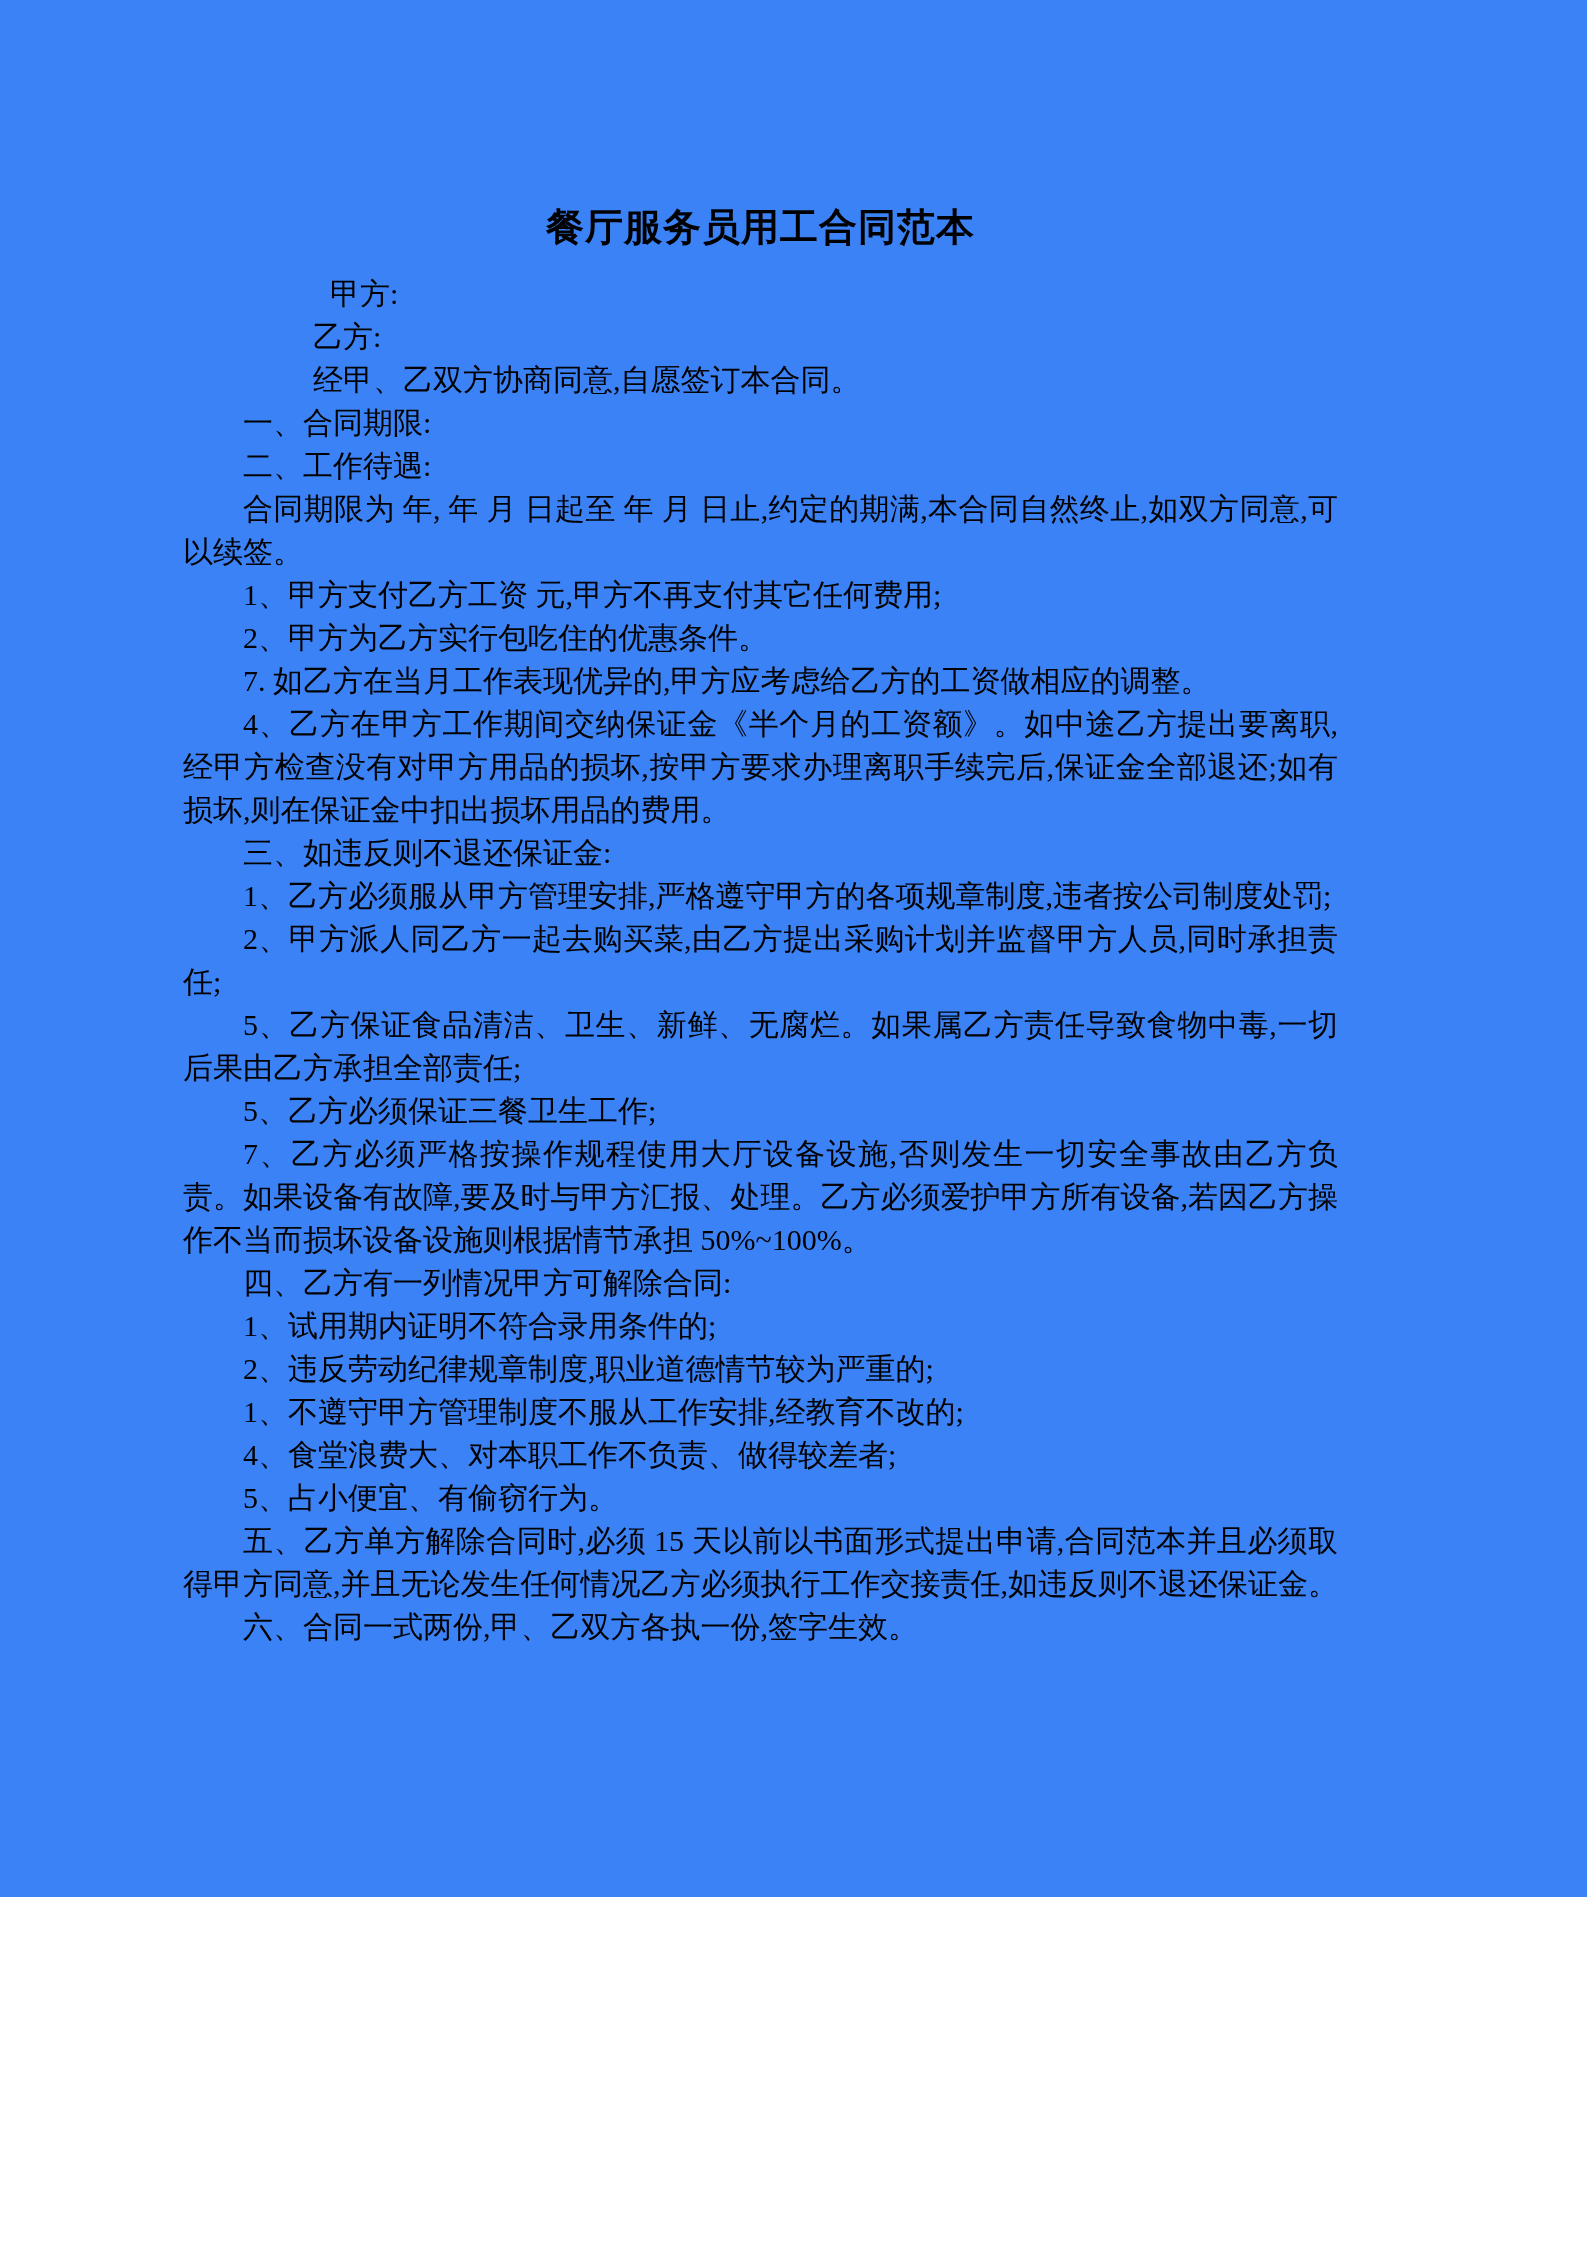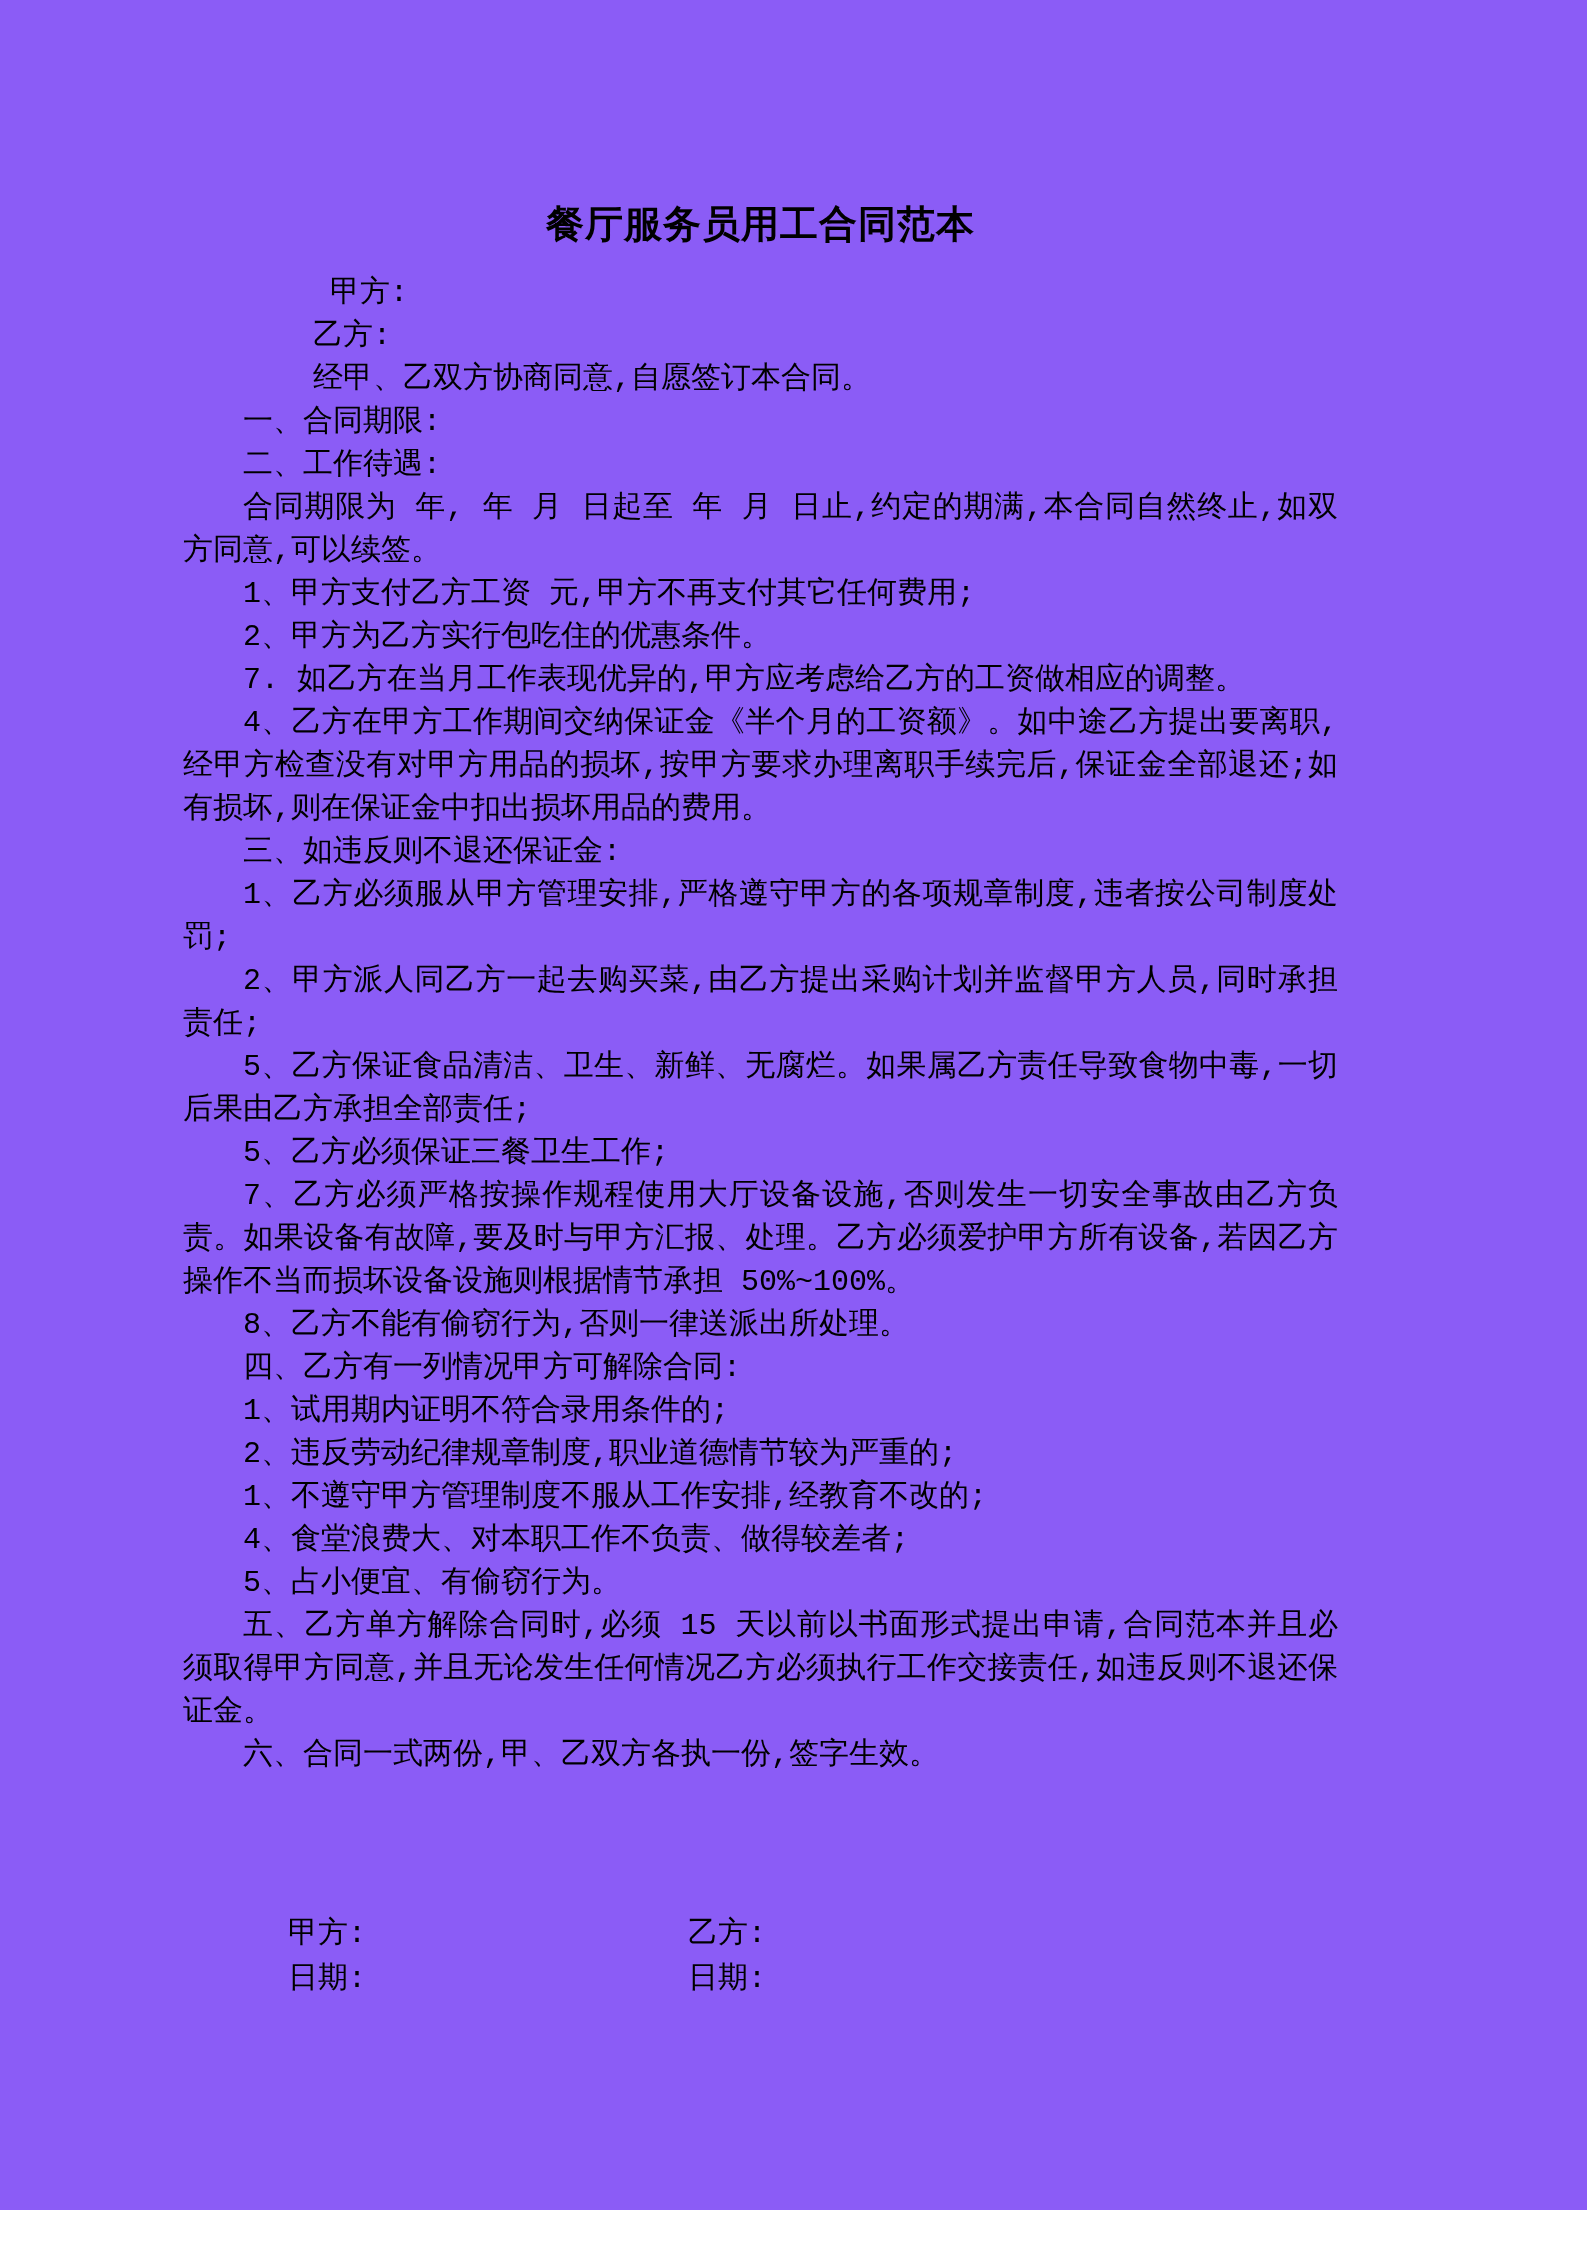--- a/index.html
+++ b/index.html
@@ -3,24 +3,24 @@
 <meta charset="utf-8">
 <style>
   html, body {
     margin: 0;
     padding: 0;
     background: #ffffff;
   }
   .page {
     position: relative;
     width: 1587px;
-    height: 2210px;
-    background: #8b5cf6;
+    height: 1897px;
+    background: #3b82f6;
     overflow: hidden;
-    font-family: Liberation Mono, monospace;
+    font-family: Liberation Serif, serif;
     color: #000000;
   }
   .content {
     position: absolute;
     left: 183px;
     top: 203px;
     width: 1155px;
     font-size: 30px;
     line-height: 43px;
     text-align: justify;
@@ -66,21 +66,20 @@
         <p class="para normal">1、甲方支付乙方工资 元,甲方不再支付其它任何费用;</p>
         <p class="para normal">2、甲方为乙方实行包吃住的优惠条件。</p>
         <p class="para normal">7. 如乙方在当月工作表现优异的,甲方应考虑给乙方的工资做相应的调整。</p>
         <p class="para normal">4、乙方在甲方工作期间交纳保证金《半个月的工资额》。如中途乙方提出要离职,经甲方检查没有对甲方用品的损坏,按甲方要求办理离职手续完后,保证金全部退还;如有损坏,则在保证金中扣出损坏用品的费用。</p>
         <p class="para normal">三、如违反则不退还保证金:</p>
         <p class="para normal">1、乙方必须服从甲方管理安排,严格遵守甲方的各项规章制度,违者按公司制度处罚;</p>
         <p class="para normal">2、甲方派人同乙方一起去购买菜,由乙方提出采购计划并监督甲方人员,同时承担责任;</p>
         <p class="para normal">5、乙方保证食品清洁、卫生、新鲜、无腐烂。如果属乙方责任导致食物中毒,一切后果由乙方承担全部责任;</p>
         <p class="para normal">5、乙方必须保证三餐卫生工作;</p>
         <p class="para normal">7、乙方必须严格按操作规程使用大厅设备设施,否则发生一切安全事故由乙方负责。如果设备有故障,要及时与甲方汇报、处理。乙方必须爱护甲方所有设备,若因乙方操作不当而损坏设备设施则根据情节承担 50%~100%。</p>
-        <p class="para normal">8、乙方不能有偷窃行为,否则一律送派出所处理。</p>
         <p class="para normal">四、乙方有一列情况甲方可解除合同:</p>
         <p class="para normal">1、试用期内证明不符合录用条件的;</p>
         <p class="para normal">2、违反劳动纪律规章制度,职业道德情节较为严重的;</p>
         <p class="para normal">1、不遵守甲方管理制度不服从工作安排,经教育不改的;</p>
         <p class="para normal">4、食堂浪费大、对本职工作不负责、做得较差者;</p>
         <p class="para normal">5、占小便宜、有偷窃行为。</p>
         <p class="para normal">五、乙方单方解除合同时,必须 15 天以前以书面形式提出申请,合同范本并且必须取得甲方同意,并且无论发生任何情况乙方必须执行工作交接责任,如违反则不退还保证金。</p>
         <p class="para normal">六、合同一式两份,甲、乙双方各执一份,签字生效。</p>
       </div>
   </div>

